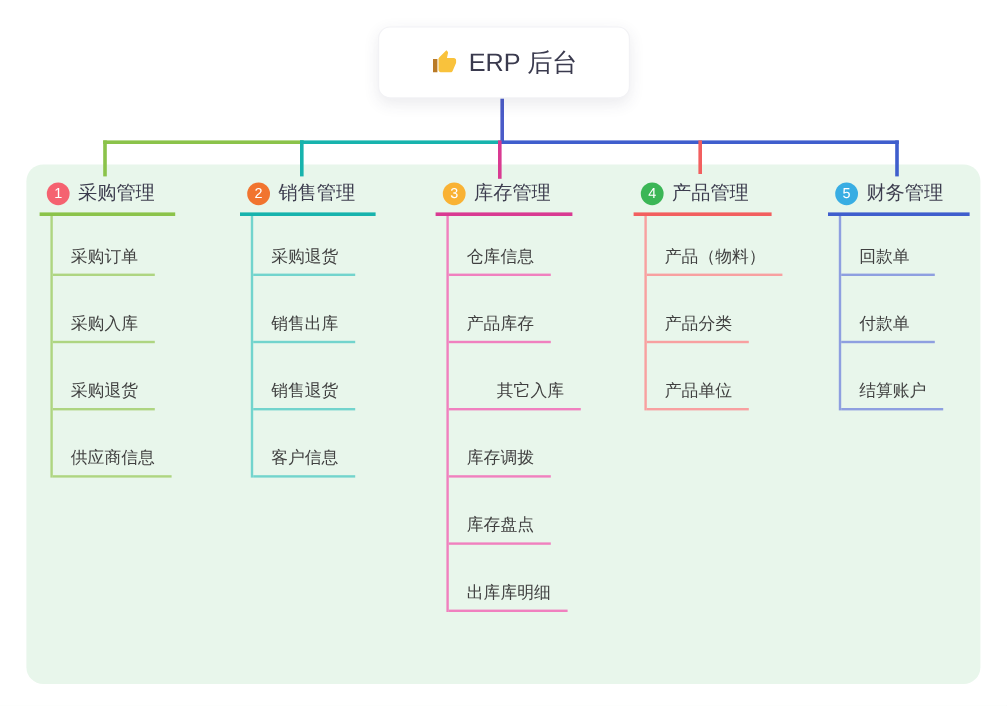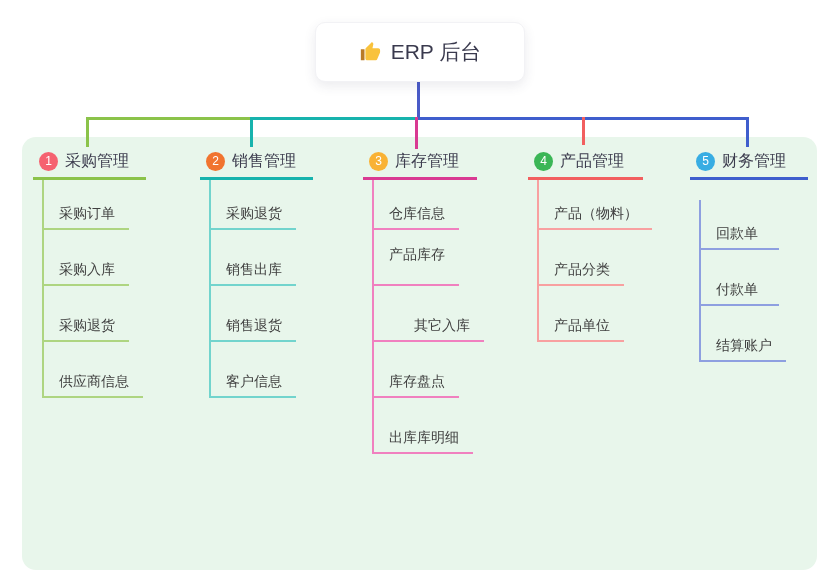--- a/index.html
+++ b/index.html
@@ -102,25 +102,28 @@
       </div>
       <div class="branch" style="left: 363px; top: 146px;">
         <div class="branch-header" style="width: 114px; border-bottom-color: rgb(217, 58, 146);">
           <span class="badge" style="background: rgb(249, 178, 52);">3</span>
           <span class="branch-label">库存管理</span>
         </div>
         <div class="children" style="border-left-color: rgb(240, 128, 191);">
           <div class="child-row first" style="border-bottom-color: rgb(240, 128, 191);">
             <span>仓库信息</span>
           </div>
-          <div class="child-row" style="border-bottom-color: rgb(240, 128, 191); align-items: center;">
+          <div class="child-row" style="border-bottom-color: rgb(240, 128, 191);">
             <span>产品库存</span>
           </div>
           <div class="child-row" style="border-bottom-color: rgb(240, 128, 191); padding-left: 40px;">
             <span>其它入库</span>
+          </div>
+          <div class="child-row" style="border-bottom-color: rgb(240, 128, 191);">
+            <span>库存调拨</span>
           </div>
           <div class="child-row" style="border-bottom-color: rgb(240, 128, 191); justify-content: center;">
             <span>库存盘点</span>
           </div>
           <div class="child-row" style="border-bottom-color: rgb(240, 128, 191);">
             <span>出库库明细</span>
           </div>
         </div>
       </div>
       <div class="branch" style="left: 528px; top: 146px;">
@@ -139,21 +142,21 @@
             <span>产品单位</span>
           </div>
         </div>
       </div>
       <div class="branch" style="left: 690px; top: 146px;">
         <div class="branch-header" style="width: 118px; border-bottom-color: rgb(63, 94, 205);">
           <span class="badge" style="background: rgb(56, 173, 227);">5</span>
           <span class="branch-label">财务管理</span>
         </div>
         <div class="children" style="border-left-color: rgb(142, 159, 224);">
-          <div class="child-row first" style="border-bottom-color: rgb(142, 159, 224); margin-top: 20px;">
+          <div class="child-row first" style="border-bottom-color: rgb(142, 159, 224);">
             <span>回款单</span>
           </div>
           <div class="child-row" style="border-bottom-color: rgb(142, 159, 224); font-family: Liberation Serif, serif;">
             <span>付款单</span>
           </div>
           <div class="child-row" style="border-bottom-color: rgb(142, 159, 224);">
             <span>结算账户</span>
           </div>
         </div>
       </div>

